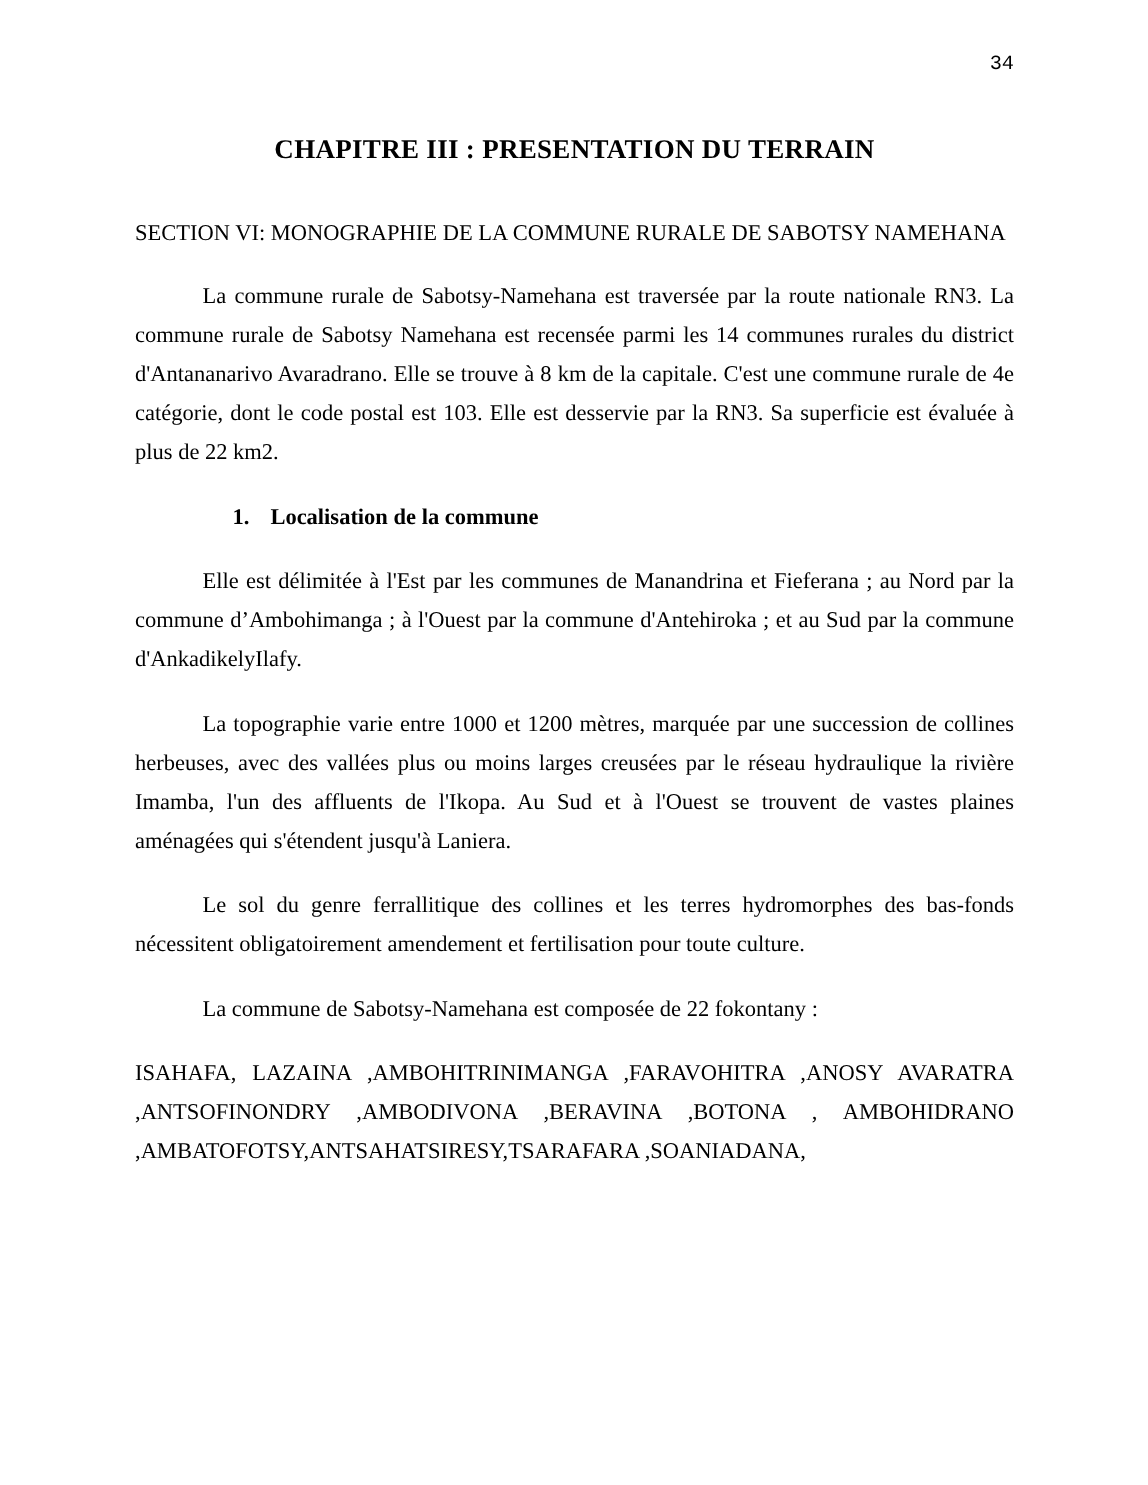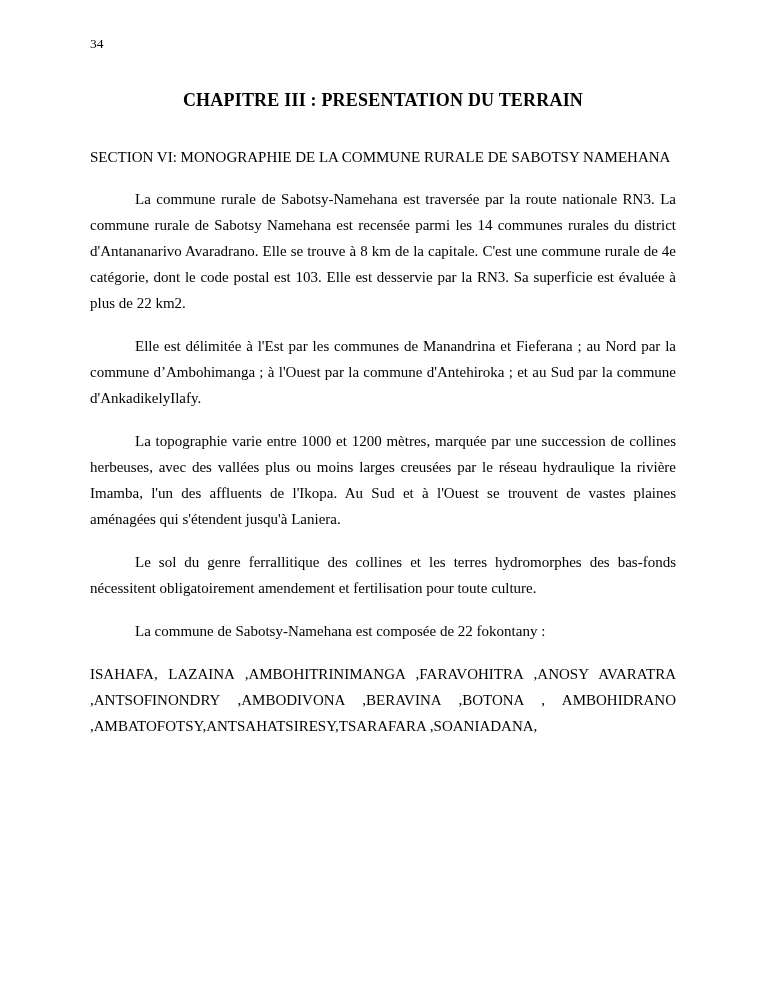--- a/index.html
+++ b/index.html
@@ -11,23 +11,24 @@
     color: #000000;
     overflow: hidden;
   }
   .page {
     width: 765px;
     height: 990px;
     padding: 36px 89px 0 90px;
     background: #ffffff;
   }
   .page-number {
-    text-align: left;
+    text-align: right;
     font-size: 13.5px;
     margin-bottom: 38px;
+    font-family: Liberation Mono, monospace;
   }
   .chapter-title {
     font-size: 18px;
     font-weight: bold;
     letter-spacing: 0.2px;
     margin-bottom: 33px;
     text-align: center;
   }
   .section-heading {
     font-size: 15px;
@@ -63,20 +64,23 @@
 <div class="page">
 
   <div class="page-number">34</div>
 
   <h1 class="chapter-title">CHAPITRE III : PRESENTATION DU TERRAIN</h1>
 
   <h2 class="section-heading">SECTION VI: MONOGRAPHIE DE LA COMMUNE RURALE DE SABOTSY NAMEHANA</h2>
 
   <p class="body-para indent">La commune rurale de Sabotsy-Namehana est traversée par la route nationale RN3. La commune rurale de Sabotsy Namehana est recensée parmi les 14 communes rurales du district d'Antananarivo Avaradrano. Elle se trouve à 8 km de la capitale. C'est une commune rurale de 4e catégorie, dont le code postal est 103. Elle est desservie par la RN3. Sa superficie est évaluée à plus de 22 km2.</p>
 
+  <div class="list-heading">
+    <span class="list-num">1.</span><span>Localisation de la commune</span>
+  </div>
 
   <p class="body-para indent">Elle est délimitée à l'Est par les communes de Manandrina et Fieferana ; au Nord par la commune d’Ambohimanga ; à l'Ouest par la commune d'Antehiroka ; et au Sud par la commune d'AnkadikelyIlafy.</p>
 
   <p class="body-para indent">La topographie varie entre 1000 et 1200 mètres, marquée par une succession de collines herbeuses, avec des vallées plus ou moins larges creusées par le réseau hydraulique la rivière Imamba, l'un des affluents de l'Ikopa. Au Sud et à l'Ouest se trouvent de vastes plaines aménagées qui s'étendent jusqu'à Laniera.</p>
 
   <p class="body-para indent">Le sol du genre ferrallitique des collines et les terres hydromorphes des bas-fonds nécessitent obligatoirement amendement et fertilisation pour toute culture.</p>
 
 
   <p class="body-para indent">La commune de Sabotsy-Namehana est composée de 22 fokontany :</p>
 

